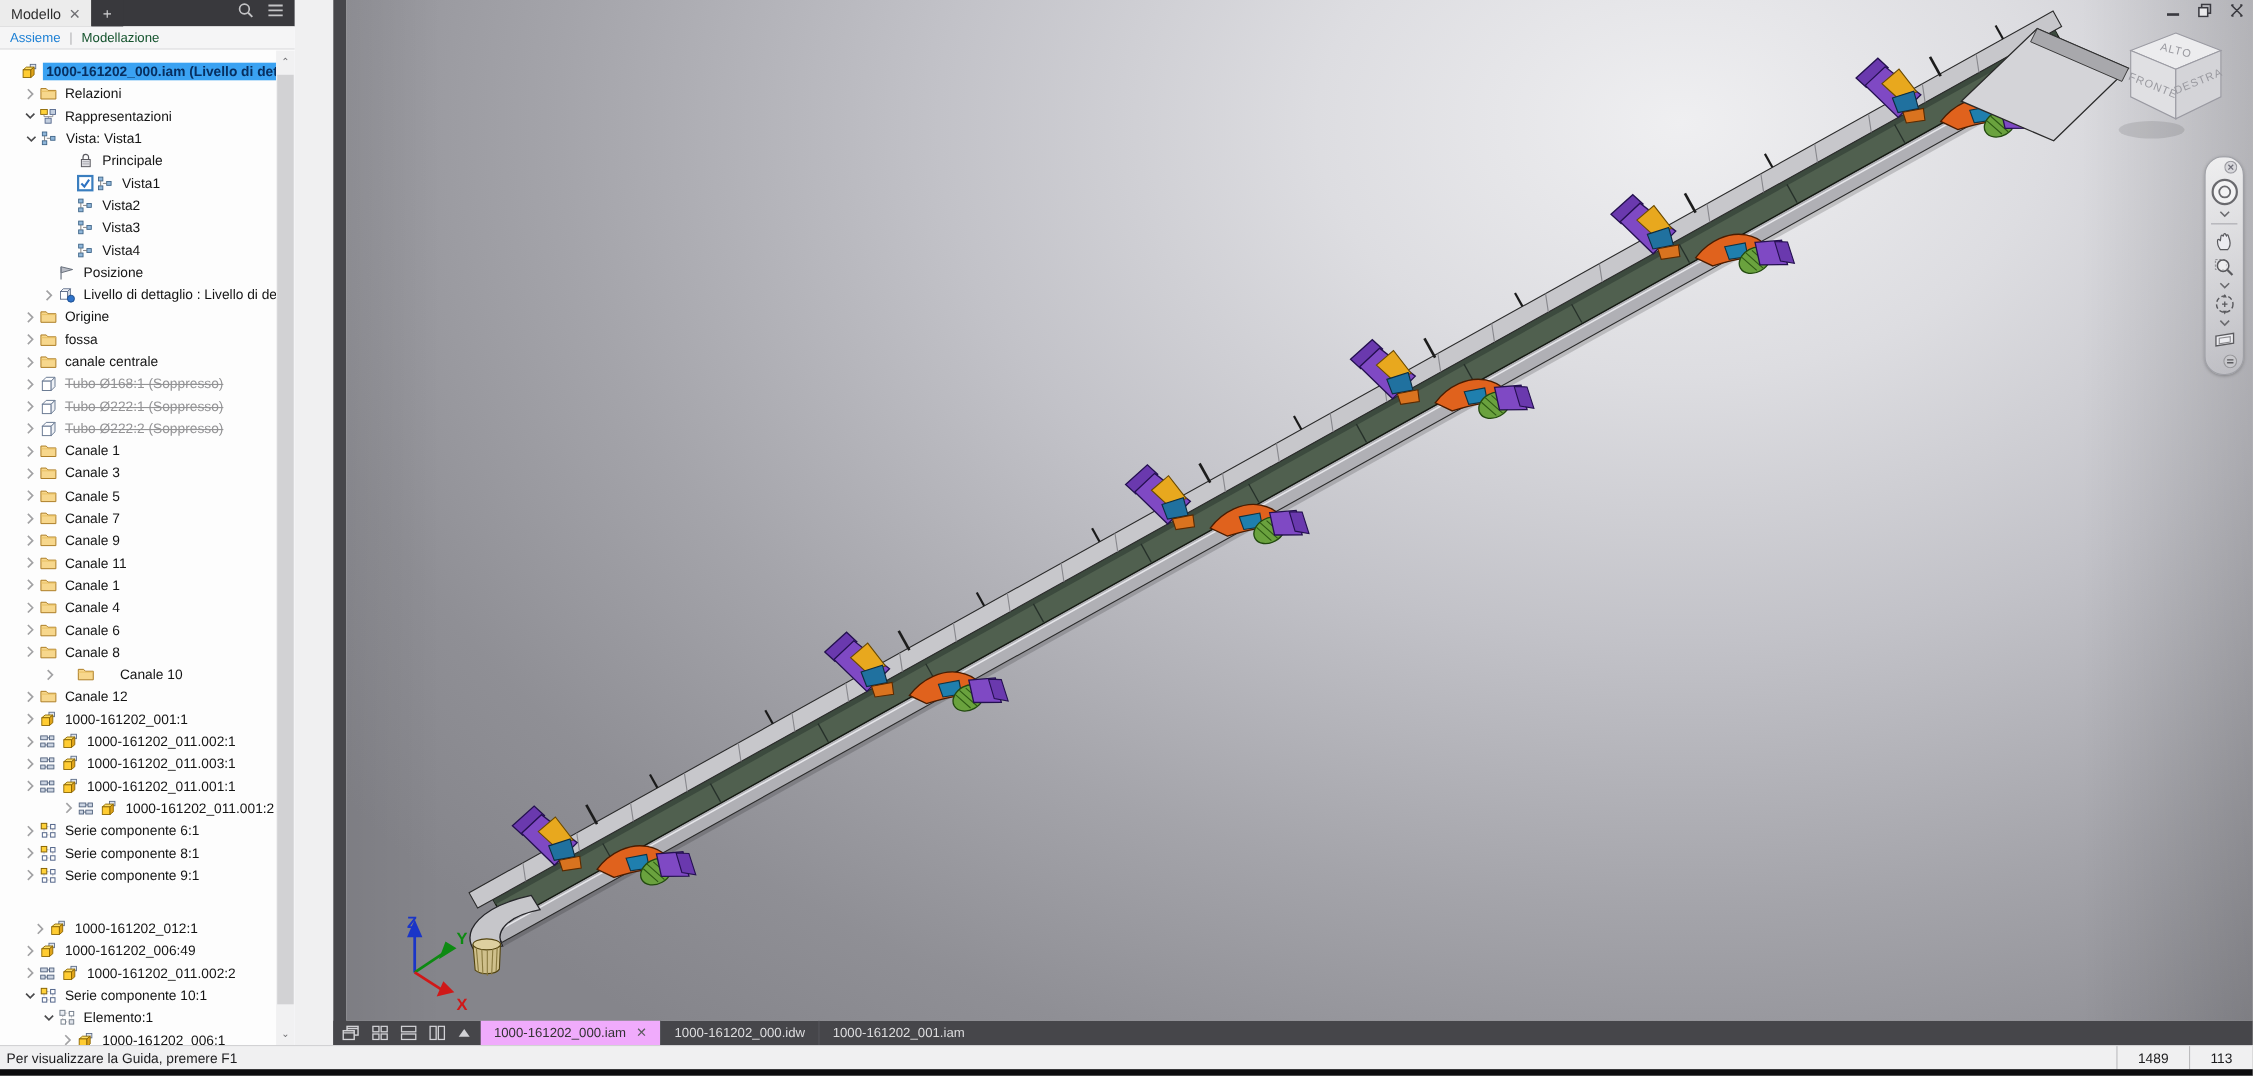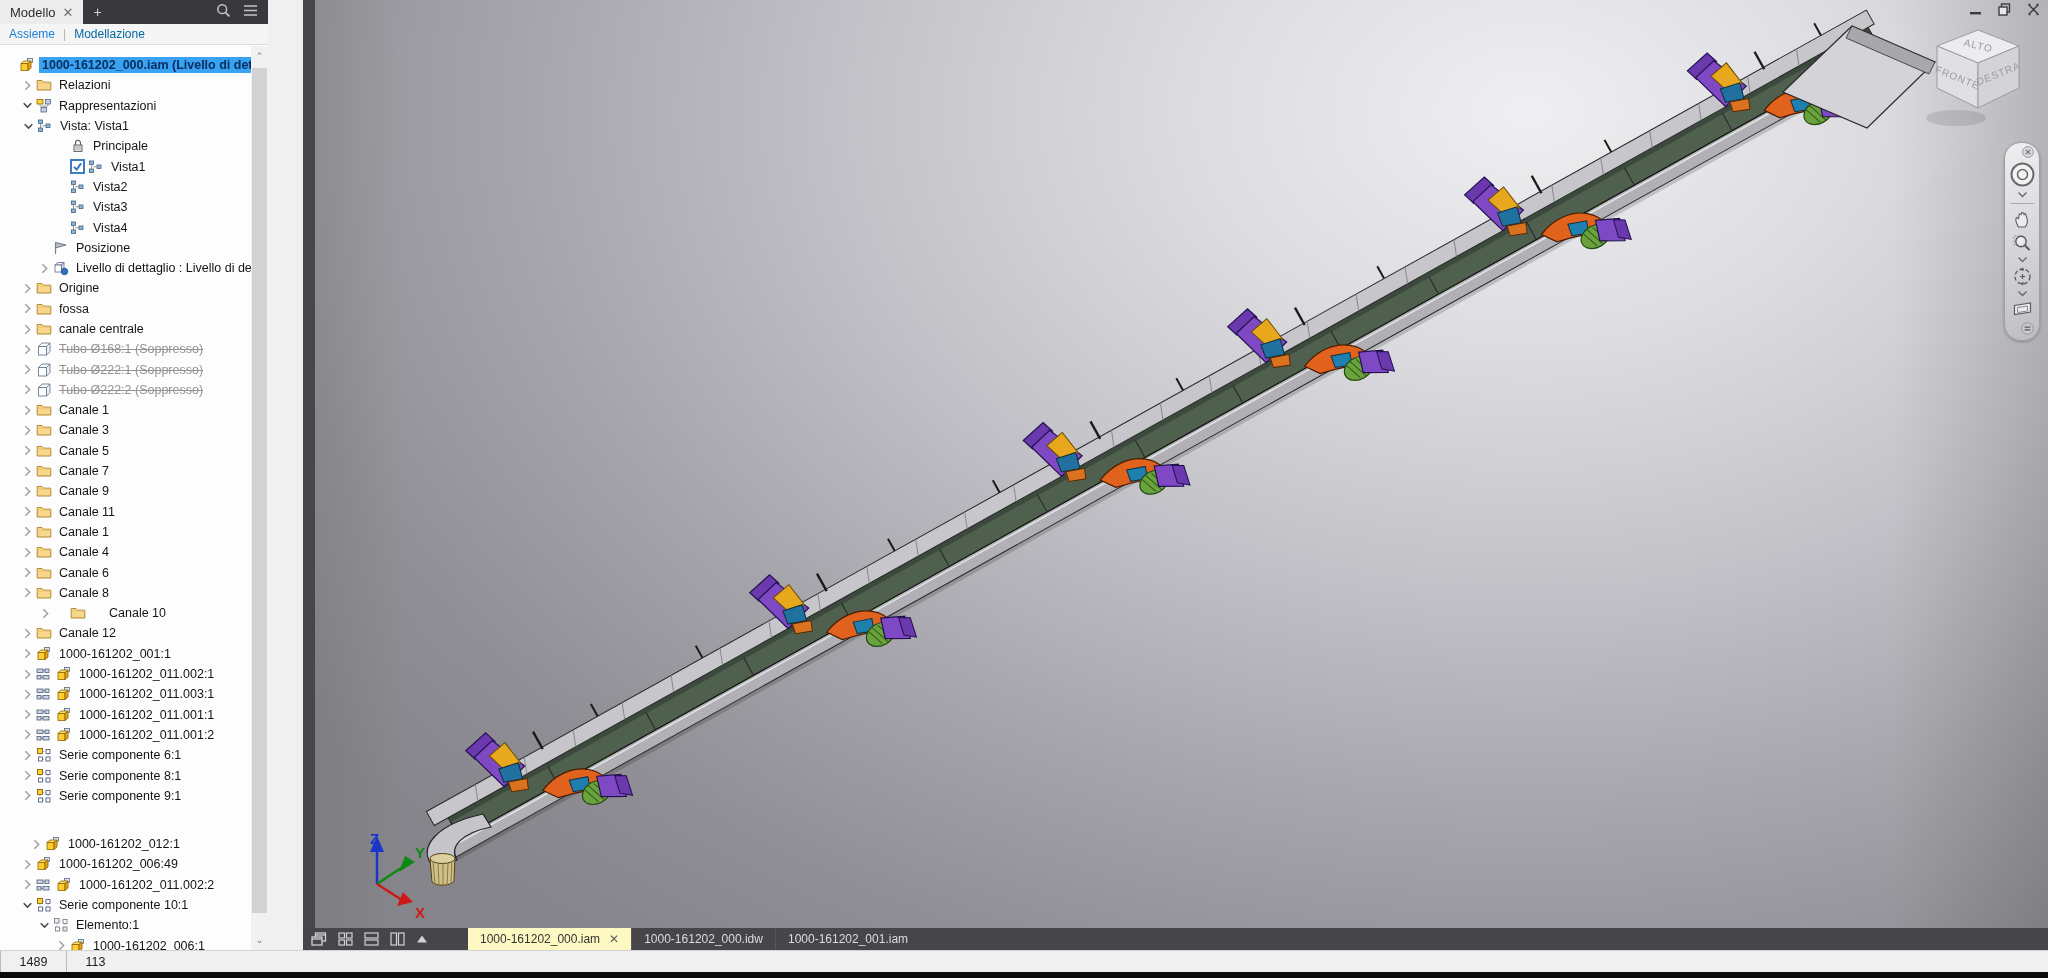--- a/index.html
+++ b/index.html
@@ -10,21 +10,21 @@
   
   .left-panel { position:absolute; left:0; top:0; width:268px; height:950px; background:#fdfdfd; overflow:hidden; }
   .panel-tabbar { height:24px; background:#39393d; display:flex; align-items:stretch; }
   .ptab { display:flex; align-items:center; gap:7px; padding:0 10px; font-size:13px; color:#cfcfd1; cursor:default; }
   .ptab.active { background:#ececec; color:#2e2e2e; }
   .ptab .closex { color:#6e6e72; font-size:13px; }
   .ptab.plus { padding:0 10px; font-size:14px; background:#39393d; }
   .ptab-spacer { flex:1; }
   .ptab-icons { display:flex; align-items:center; gap:12px; padding-right:10px; }
   .panel-subtabs { height:21px; background:#f5f5f6; border-bottom:1px solid #dcdcde; display:flex; align-items:center; gap:8px; padding-left:9px; font-size:12px; }
-  .subtab { color:#0369a1; cursor:default; }
+  .subtab { color:#14532d; cursor:default; }
   .subtab.active { color:#1b7fd4; }
   .subsep { color:#b4b4b6; font-size:12px; }
 
   .tree { position:absolute; left:0; top:46px; right:17px; bottom:0; overflow:hidden; padding-top:9px; background:#fdfdfd; }
   .trow { height:20.3px; display:flex; align-items:center; white-space:nowrap; font-size:12.5px; color:#141414; }
   .arrow { width:13px; height:13px; flex:none; margin-right:2px; }
   .arrow svg { width:100%; height:100%; display:block; }
   .cbx { width:15px; height:15px; flex:none; margin-right:3px; border:2px solid #3a7ebf; background:#fff; }
   .cbx svg { width:100%; height:100%; display:block; }
   .ticon { width:16px; height:16px; flex:none; margin-right:4px; }
@@ -62,21 +62,21 @@
   .navbar .nbi { display:flex; align-items:center; justify-content:center; }
   .navbar .nb-close { align-self:flex-end; margin-right:5px; }
   .navbar hr { width:24px; border:none; border-top:1px solid #a8a8ae; margin:2px 0; }
   .navbar .nb-menu { align-self:flex-end; margin-right:5px; margin-top:2px; }
 
   
   .bottom-tabs { position:absolute; left:303px; top:928px; right:0; height:22px; background:#46464a; display:flex; align-items:stretch; }
   .bt-icons { display:flex; align-items:center; gap:11px; padding:0 9px 0 8px; }
   .bt-icons .bti { display:flex; align-items:center; }
   .doc-tab { display:flex; align-items:center; gap:9px; padding:0 12px; font-size:12px; color:#dcdcde; border-left:1px solid #55555a; cursor:default; }
-  .doc-tab.active { background:#fef9c3; color:#333; border-left:none;margin-left:31px; }
+  .doc-tab.active { background:#f0abfc; color:#333; border-left:none; }
   .doc-tab .closex { color:#5a5a5e; font-size:12px; }
 
   .statusbar { position:absolute; left:0; top:950px; width:2048px; height:22px; background:#f0f0f1; border-top:1px solid #d2d2d4; display:flex; align-items:center; font-size:12.5px; color:#1c1c1e; }
   .status-msg { padding-left:6px; flex:1; }
   .status-cell { border-left:1px solid #bcbcbe; height:100%; display:flex; align-items:center; justify-content:center; }
   .status-cell.c1 { width:66px; } .status-cell.c2 { width:58px; }
   .blackstrip { position:absolute; left:0; top:972px; width:2048px; height:6px; background:#0c0c0e; }
 </style>
 </head>
 <body>
@@ -595,21 +595,21 @@
               <use href="#i-flex"></use>
             </svg>
           </span>
           <span class="ticon">
             <svg viewBox="0 0 16 16">
               <use href="#i-assembly"></use>
             </svg>
           </span>
           <span class="tlabel">1000-161202_011.001:1</span>
         </div>
-        <div class="trow" style="padding-left: 21px;">
+        <div class="trow" style="padding-left: 21px; margin-left: 35px;">
           <span class="arrow">
             <svg viewBox="0 0 12 12">
               <path d="M4 2 L8 6 L4 10" fill="none" stroke="#a2a2a4" stroke-width="1.4"></path>
             </svg>
           </span>
           <span class="ticon">
             <svg viewBox="0 0 16 16">
               <use href="#i-flex"></use>
             </svg>
           </span>
@@ -1026,17 +1026,18 @@
         <div class="doc-tab">
           <span>1000-161202_000.idw</span>
         </div>
         <div class="doc-tab">
           <span>1000-161202_001.iam</span>
         </div>
       </div>
   </div>
 
   <div class="statusbar">
+    <span class="status-msg">Per visualizzare la Guida, premere F1</span>
     <span class="status-cell c1">1489</span>
     <span class="status-cell c2">113</span>
   </div>
   <div class="blackstrip"></div>
 </div>
 
 </body></html>

